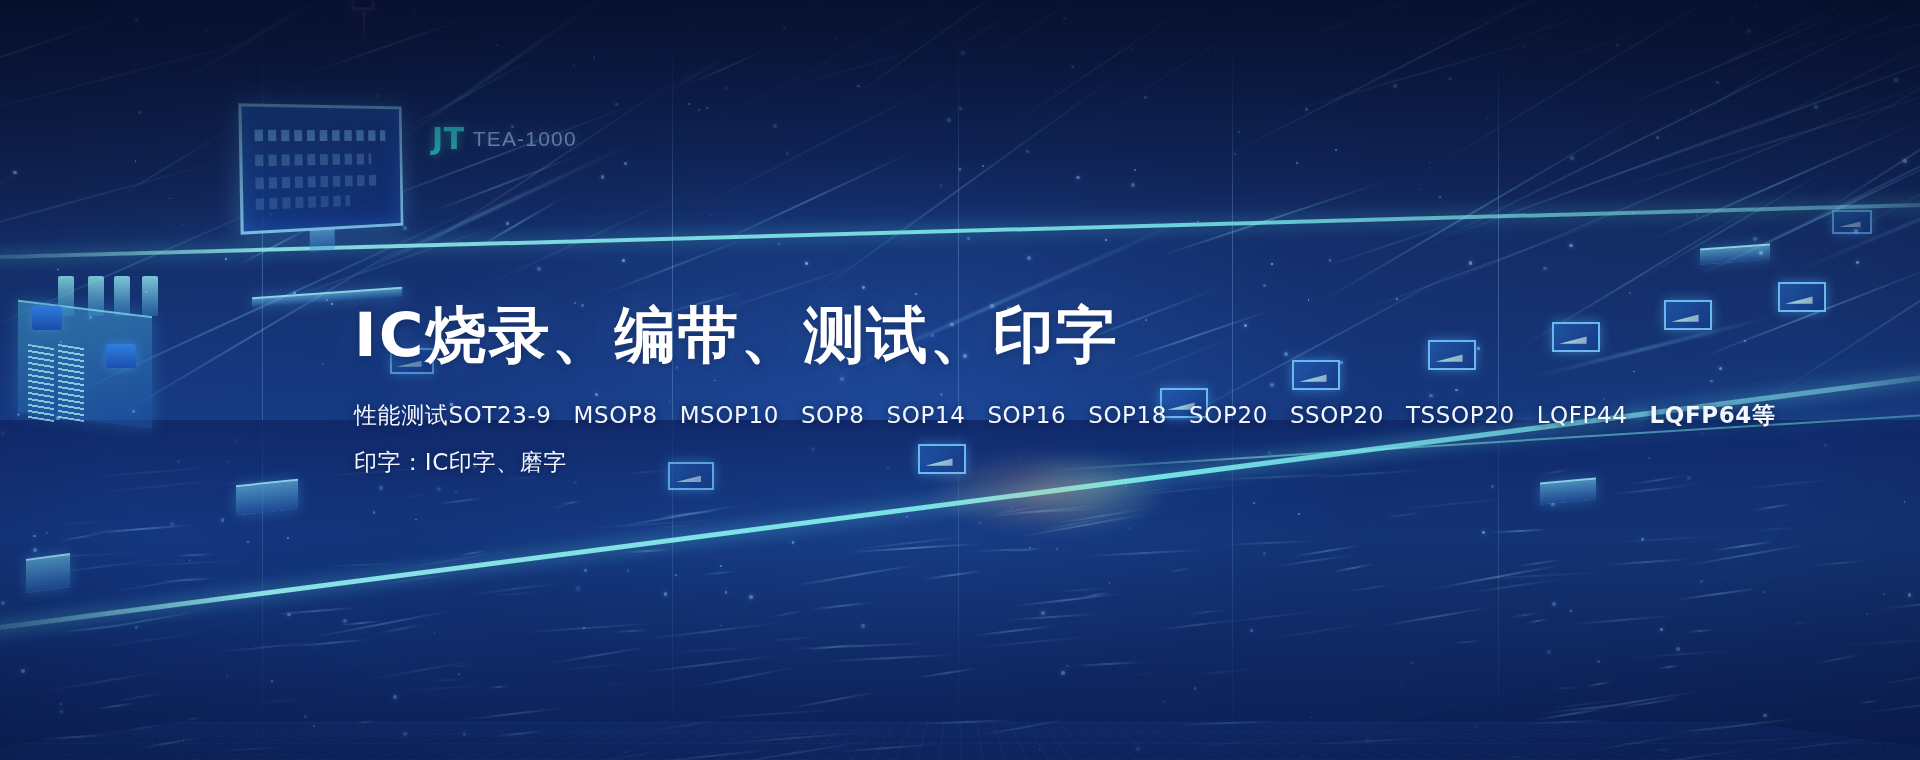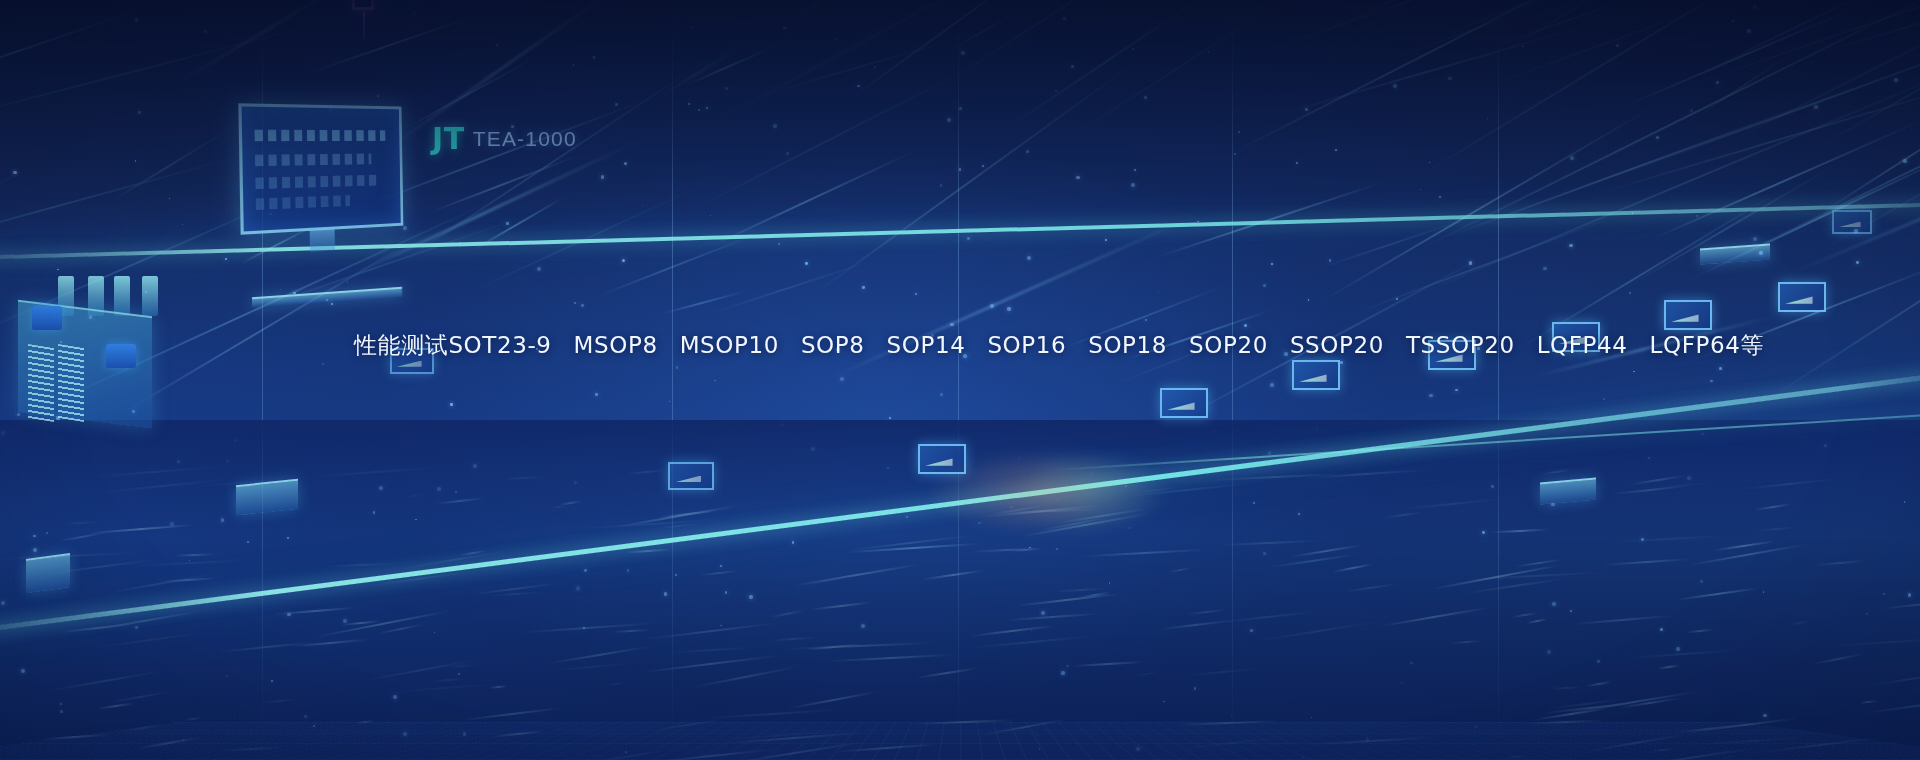--- a/index.html
+++ b/index.html
@@ -208,21 +208,21 @@
     font-family:"DejaVu Sans", sans-serif;
     font-size:23px;
     color:#f2f7ff;
     letter-spacing:.6px;
     line-height:1;
     margin-bottom:24px;
     text-shadow:0 1px 7px rgba(8,24,66,.85);
     white-space:nowrap;
   }
   .subline .pkgs span{ margin-right:22px; }
-  .subline .pkgs span:last-child{ margin-right:0; }
+  .subline .pkgs span:last-child{ margin-right:0;font-weight:bold; }
 </style>
 </head>
 <body>
 
 <div id="banner">
 
   <div class="dots" id="dots">
       <i style="left: 1252.95px; top: 502.225px; width: 1.58753px; height: 1.58753px; opacity: 0.85;"></i>
       <i style="left: 1134.44px; top: 169.101px; width: 1.61399px; height: 1.61399px; opacity: 0.74;"></i>
       <i style="left: 575.781px; top: 586.348px; width: 4.15697px; height: 4.15697px; opacity: 0.27;"></i>
@@ -839,21 +839,23 @@
   <div class="eqlabel">
     <span class="jt">JT</span>
     <span class="model">TEA-1000</span>
   </div>
 
   <div class="flare"></div>
   <div class="topdark"></div>
   <div class="vignette"></div>
 
   <div class="content">
+    <h1 class="headline">IC烧录、编带、测试、印字</h1>
 
     <div class="sublist">
       <div class="subline">
         <span>性能测试</span><span class="pkgs" id="pkgs"><span style="margin-left: 0px;">SOT23-9</span><span>MSOP8</span><span>MSOP10</span><span>SOP8</span><span>SOP14</span><span>SOP16</span><span>SOP18</span><span>SOP20</span><span>SSOP20</span><span>TSSOP20</span><span>LQFP44</span><span>LQFP64等</span></span>
       </div>
+      <div class="subline">印字：IC印字、磨字</div>
     </div>
   </div>
 
 </div>
 
 </body></html>

